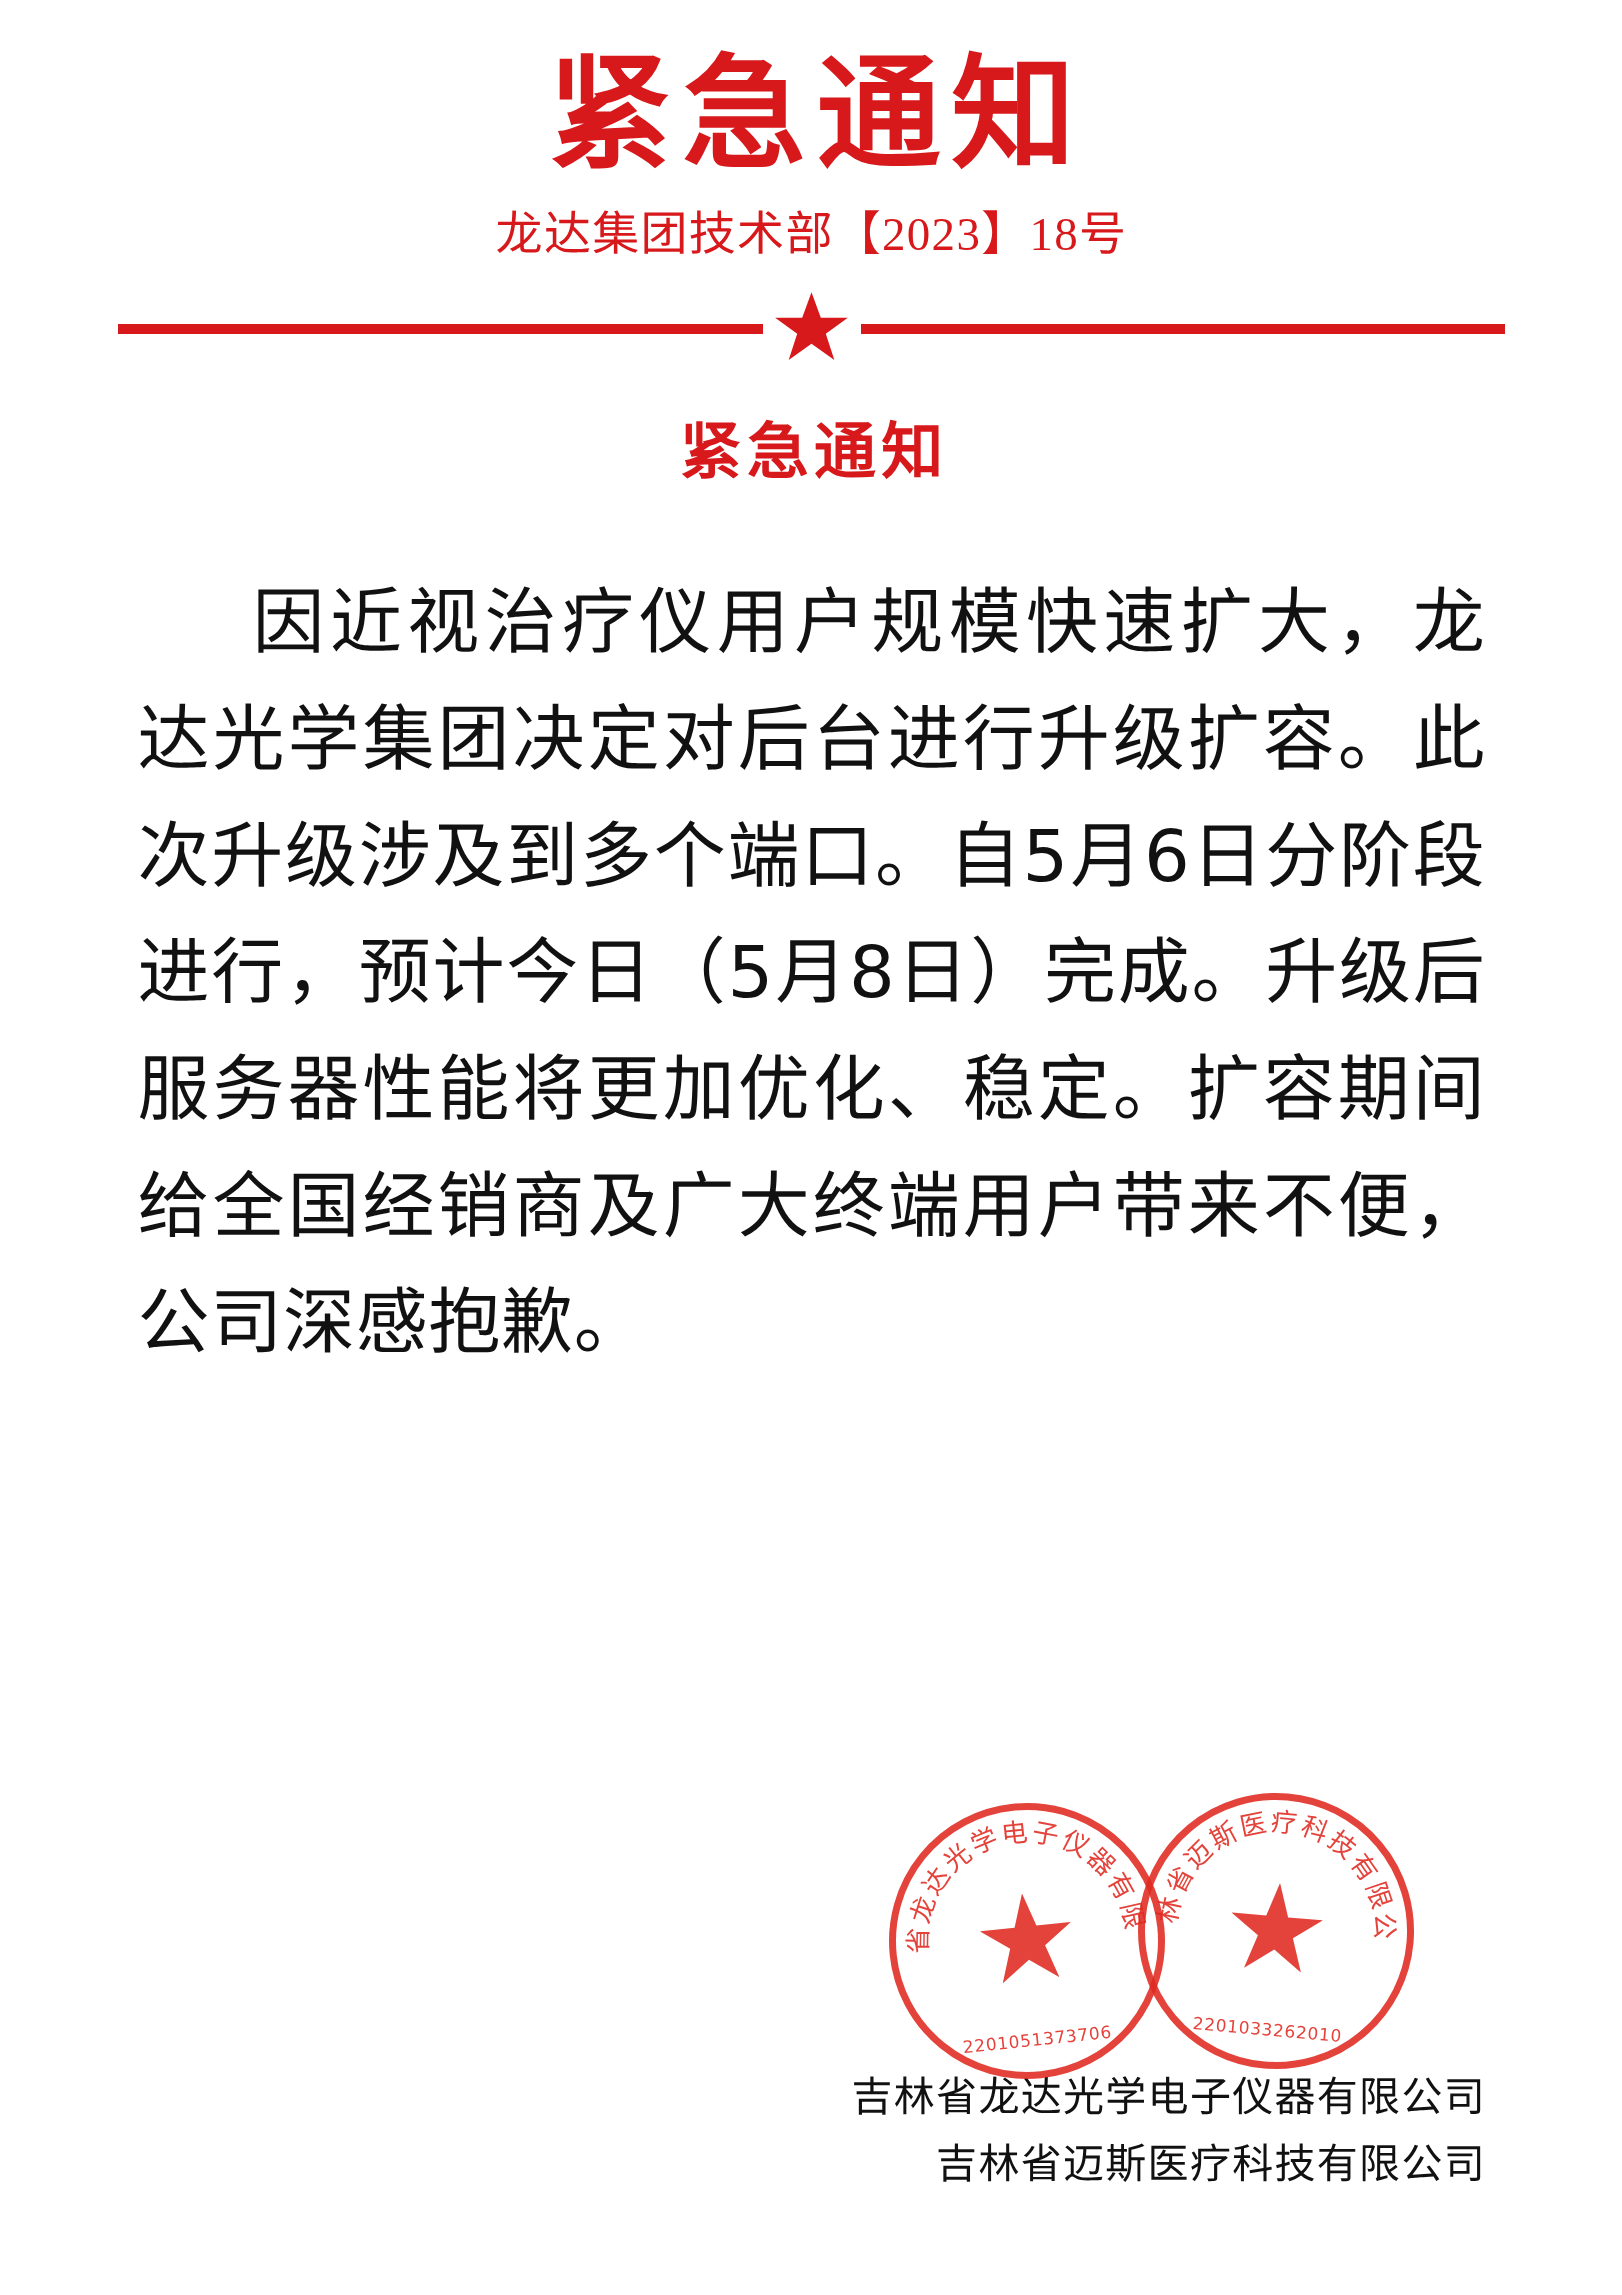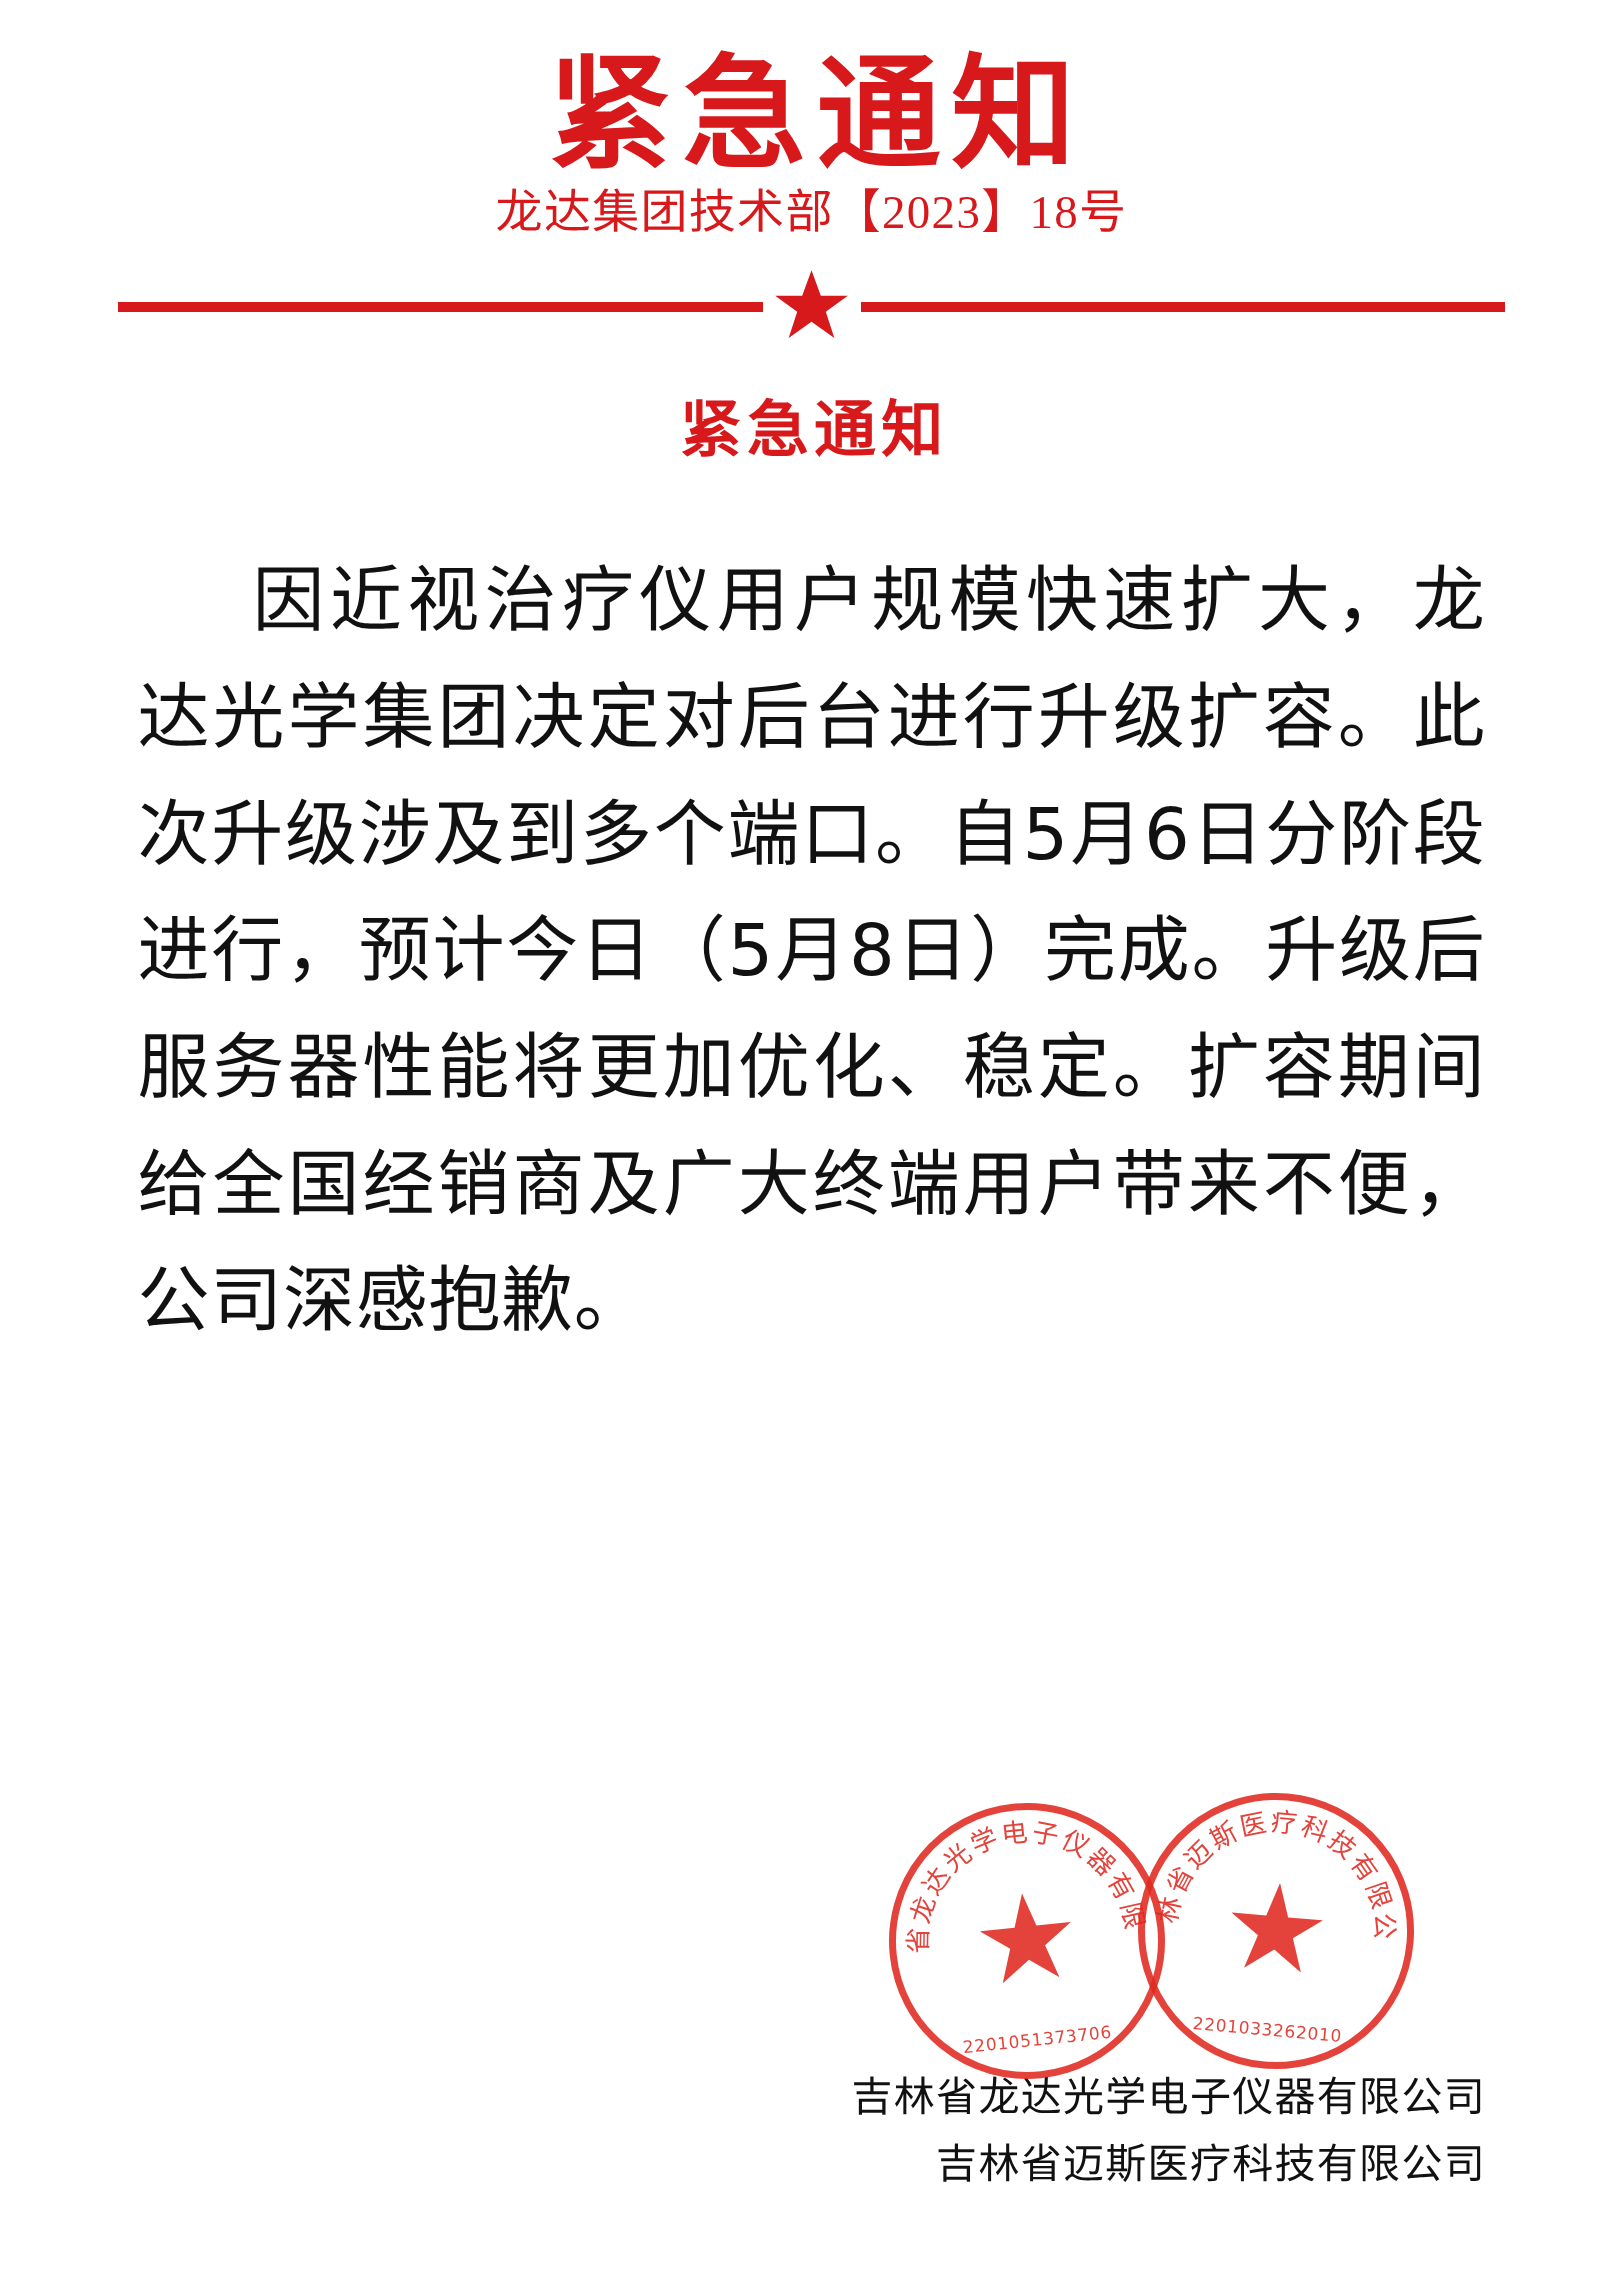--- a/index.html
+++ b/index.html
@@ -39,20 +39,21 @@
     letter-spacing: 10.5px;
     margin: 0;
     text-indent: 10.5px;
   }
 
   .doc-number {
     color: #d7191c;
     font-family: "Liberation Serif", "DejaVu Serif", serif;
     font-size: 47px;
     line-height: 1.3;
+    margin-top: 22px;
     letter-spacing: 1.3px;
   }
 
   
   .red-rule {
     margin-top: 34px;
     display: flex;
     align-items: center;
     justify-content: center;
     height: 59px;

